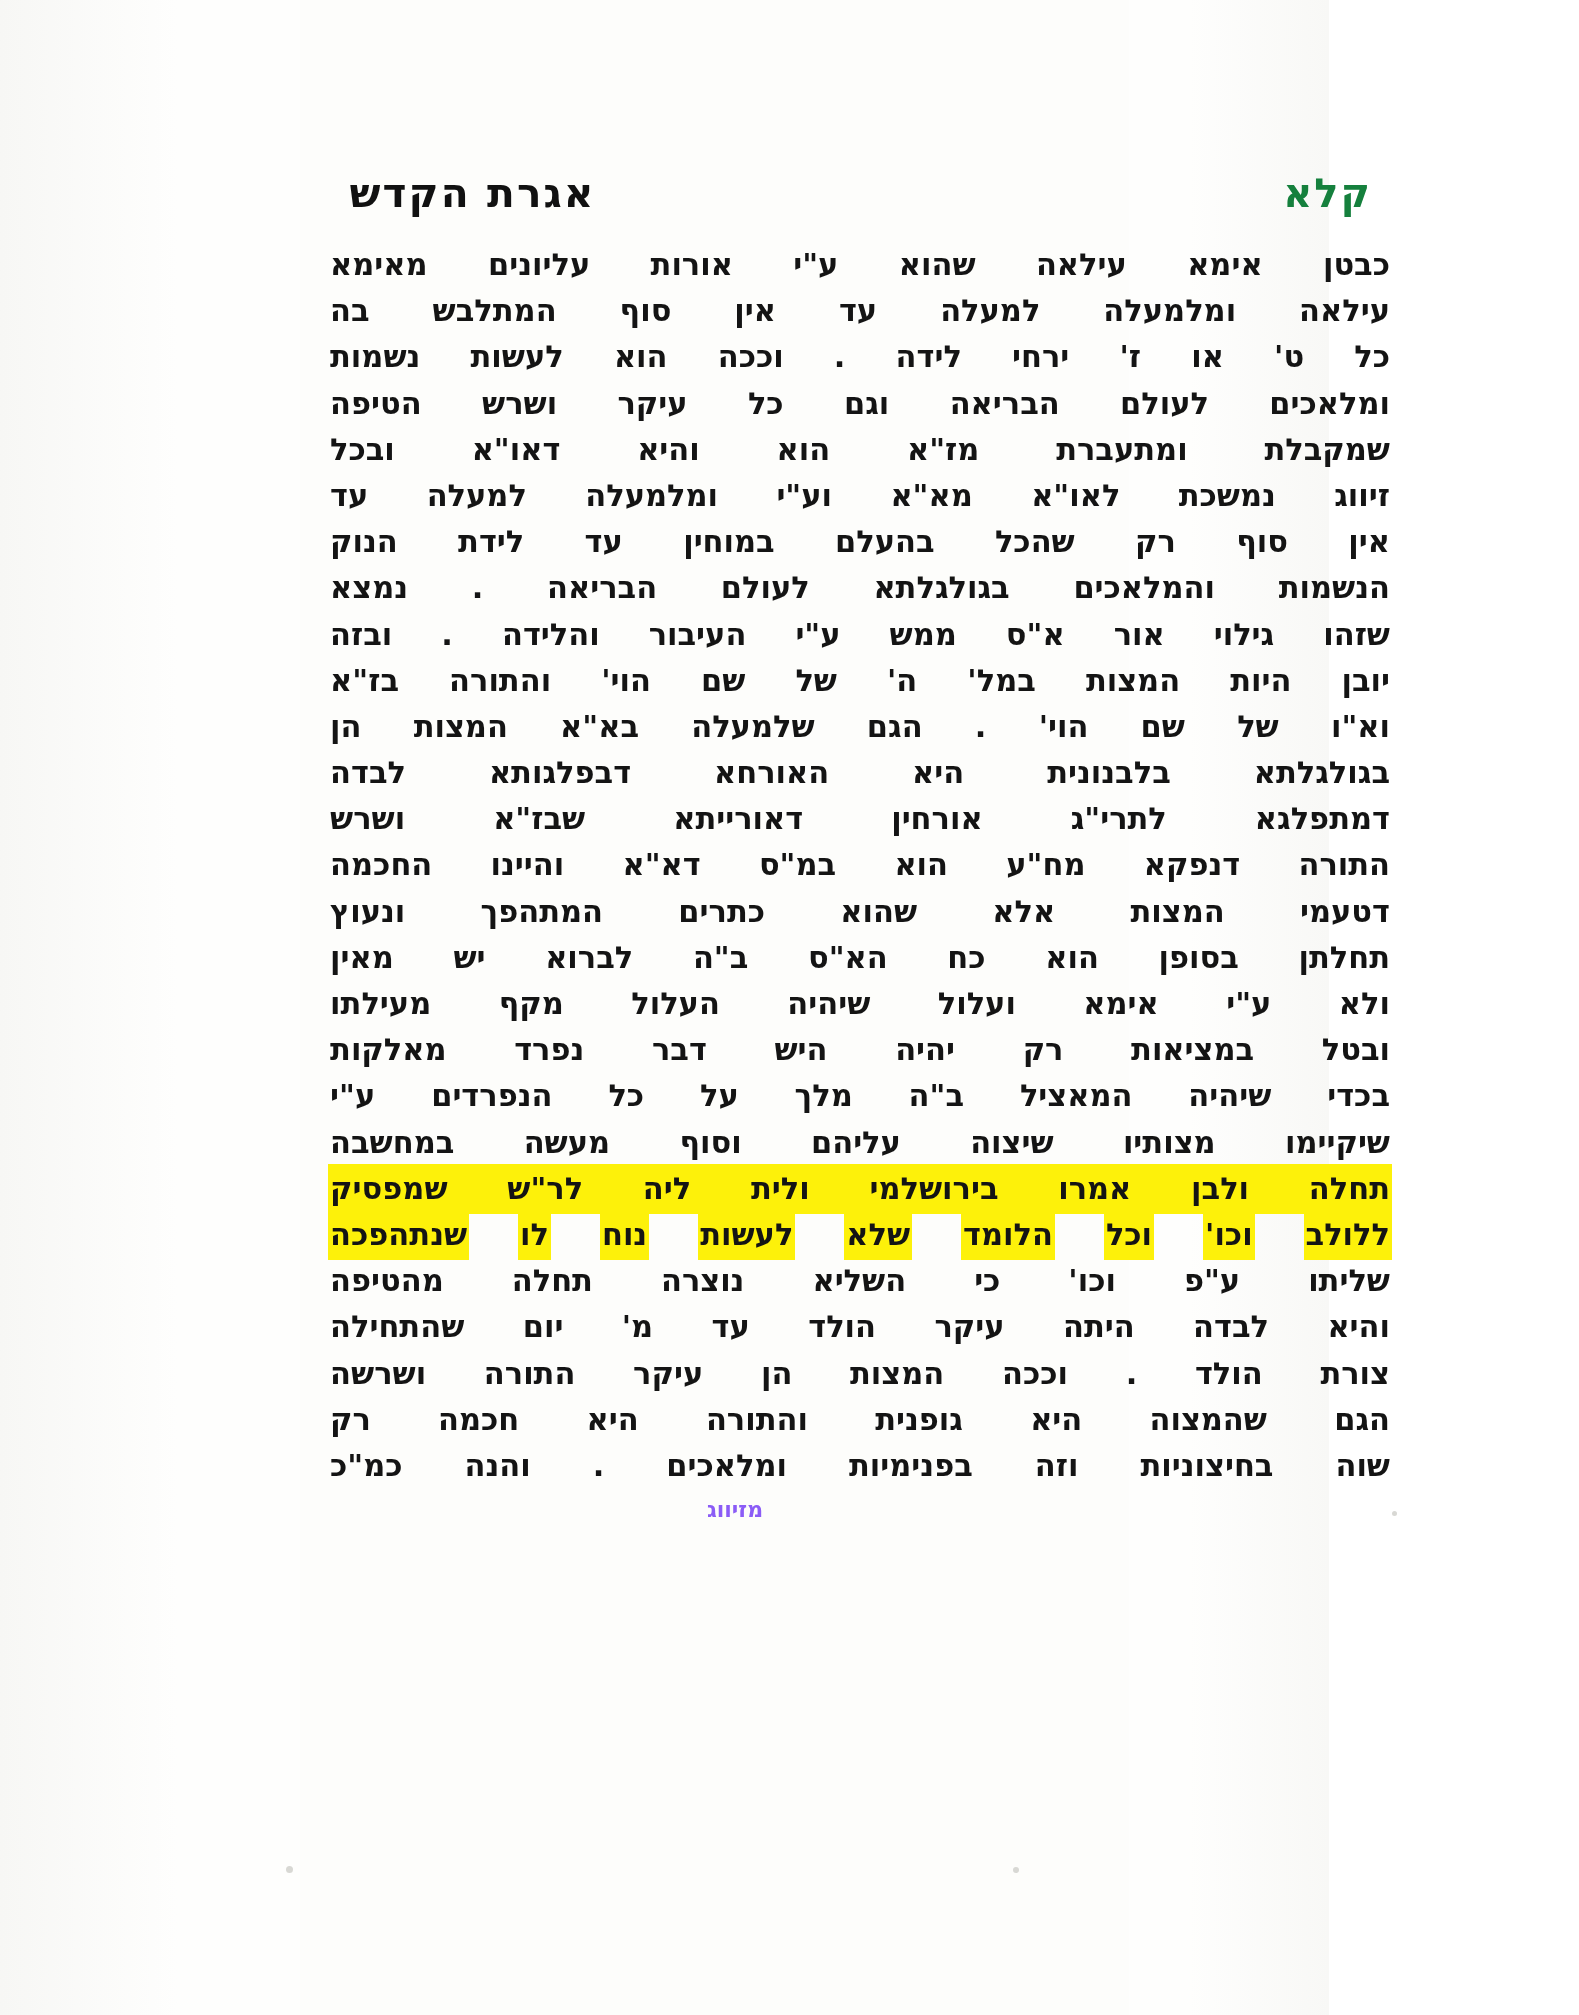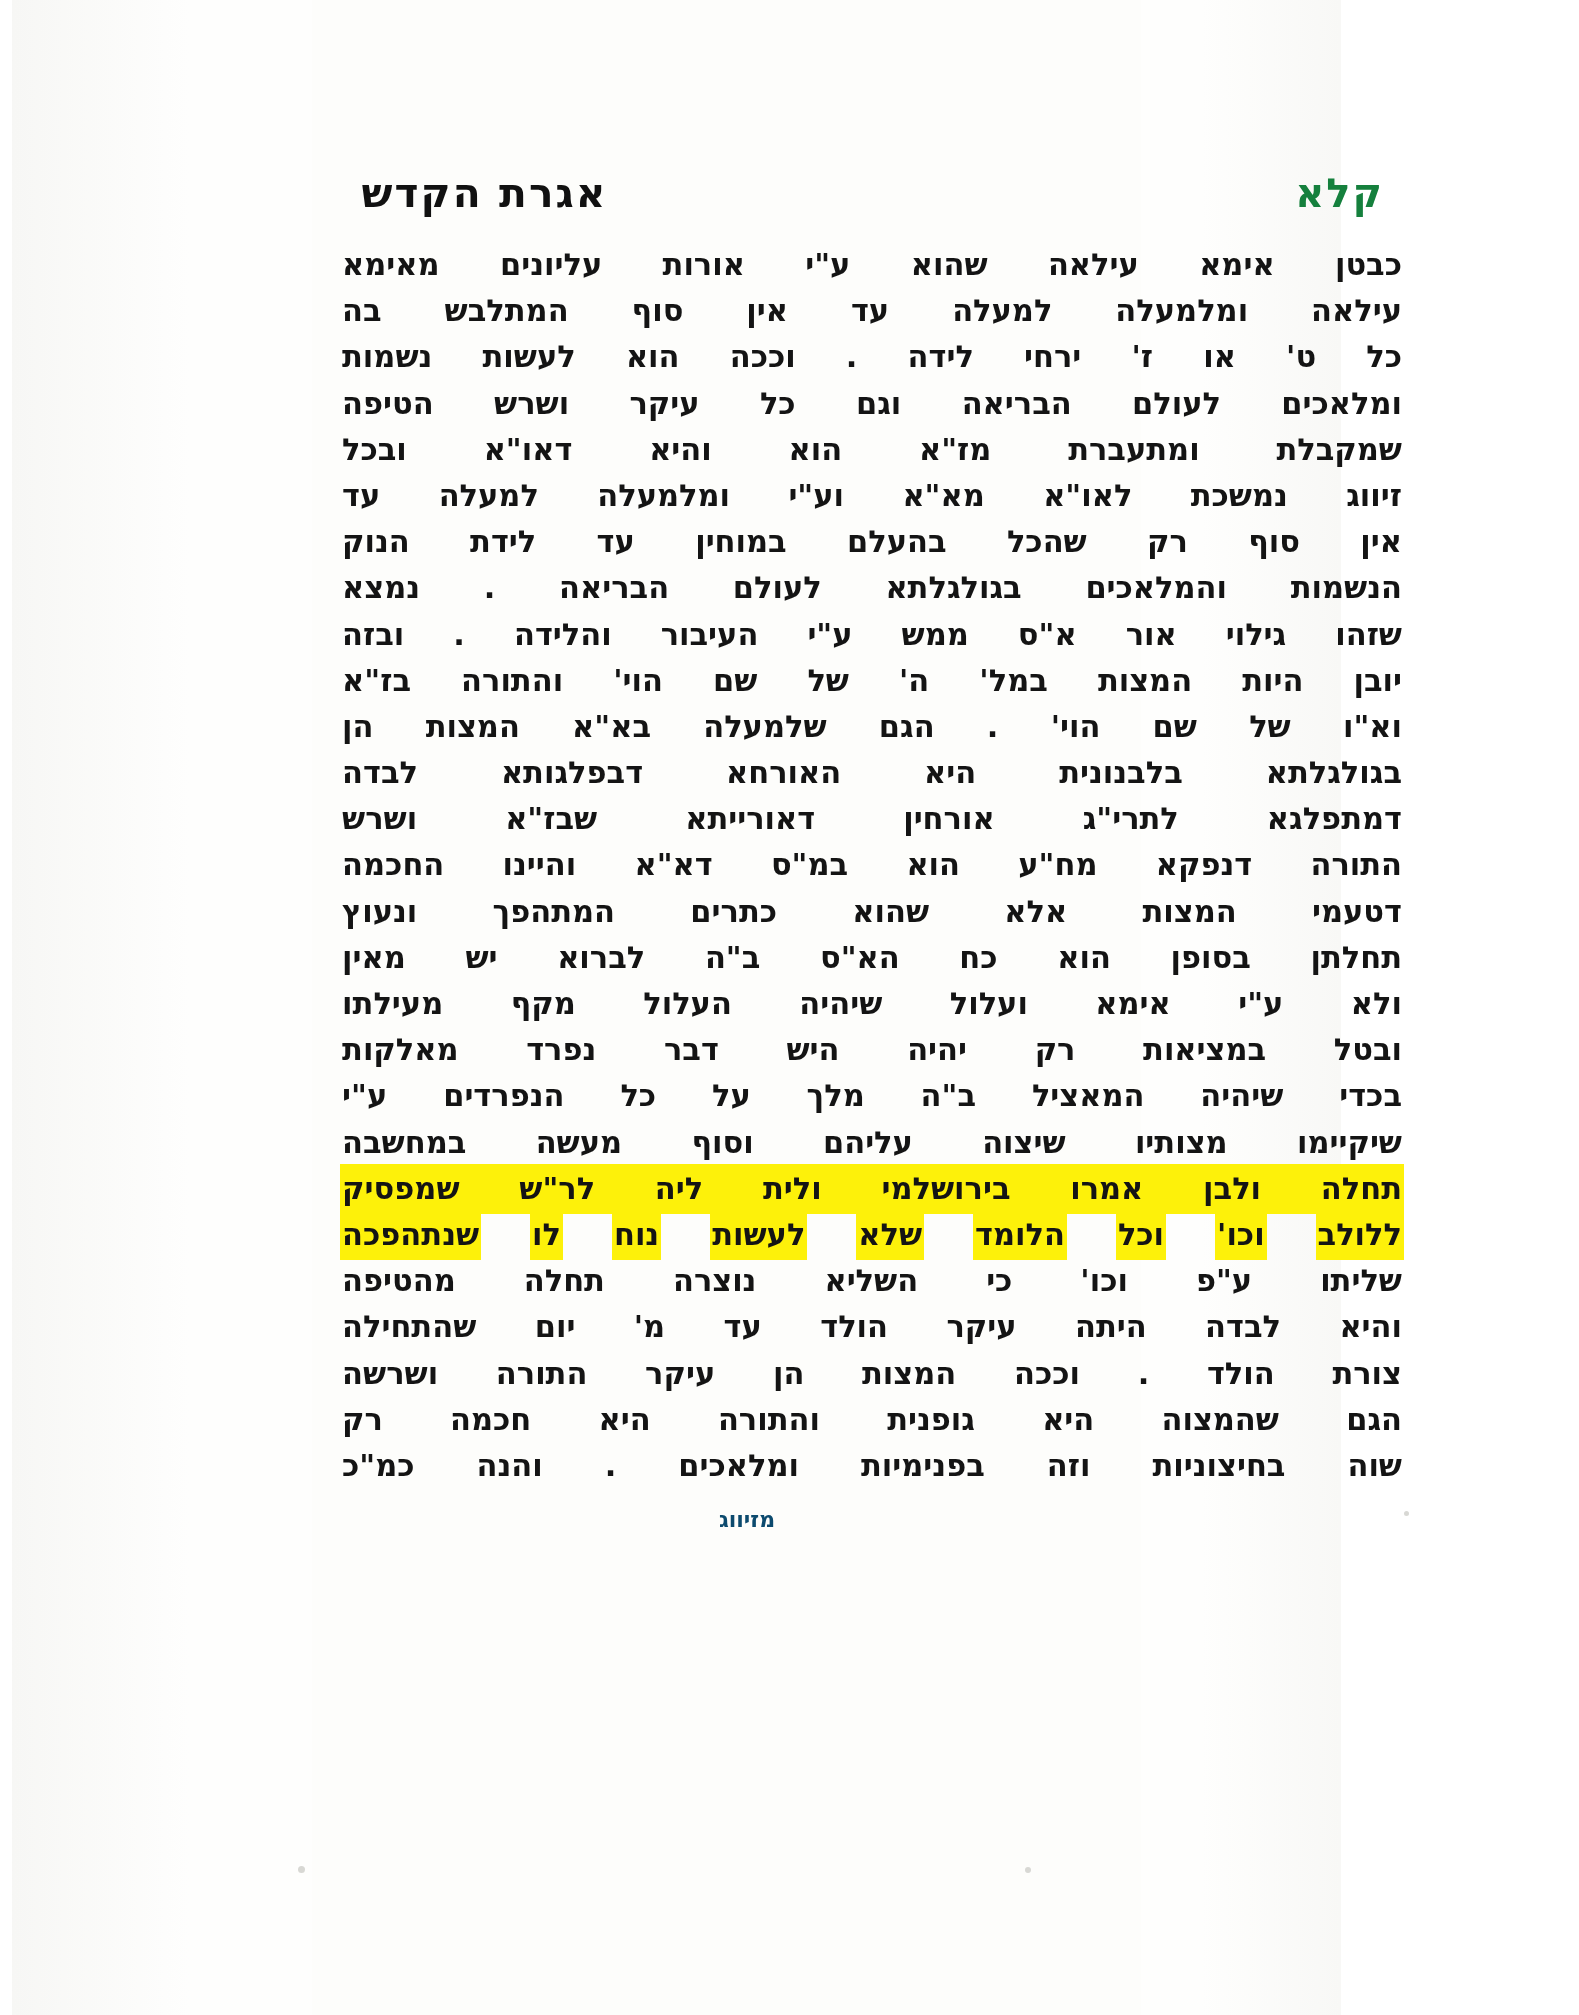--- a/index.html
+++ b/index.html
@@ -9,21 +9,21 @@
   }
   body {
     width: 1579px;
     height: 2015px;
     position: relative;
     font-family: "DejaVu Sans", sans-serif;
     overflow: hidden;
   }
   .page {
     position: absolute;
-    top: 0; left: 12px;
+    top: 0; left: 0;
     width: 1329px;
     height: 2015px;
     background: #fdfdfb;
   }
   
   .scan-edge-left {
     position: absolute;
     left: 0; top: 0;
     width: 300px; height: 2015px;
     background: linear-gradient(to right, #f2f2f0 0%, #ffffff 60%);
@@ -92,23 +92,23 @@
   .hl {
     background: #fdf10a;
     box-shadow: 0 0 0 2px #fdf10a;
   }
   .last-word {
     display: block;
     direction: rtl;
     text-align: center;
     font-size: 22px;
     font-weight: 600;
-    margin-top: 18px;
+    margin-top: 8px;
     padding-right: 250px;
-    color: #0c4a6e;
+    color: #8b5cf6;
   }
   .speck {
     position: absolute;
     background: #d8d8d4;
     border-radius: 50%;
   }
 </style>
 </head>
 <body>
 

